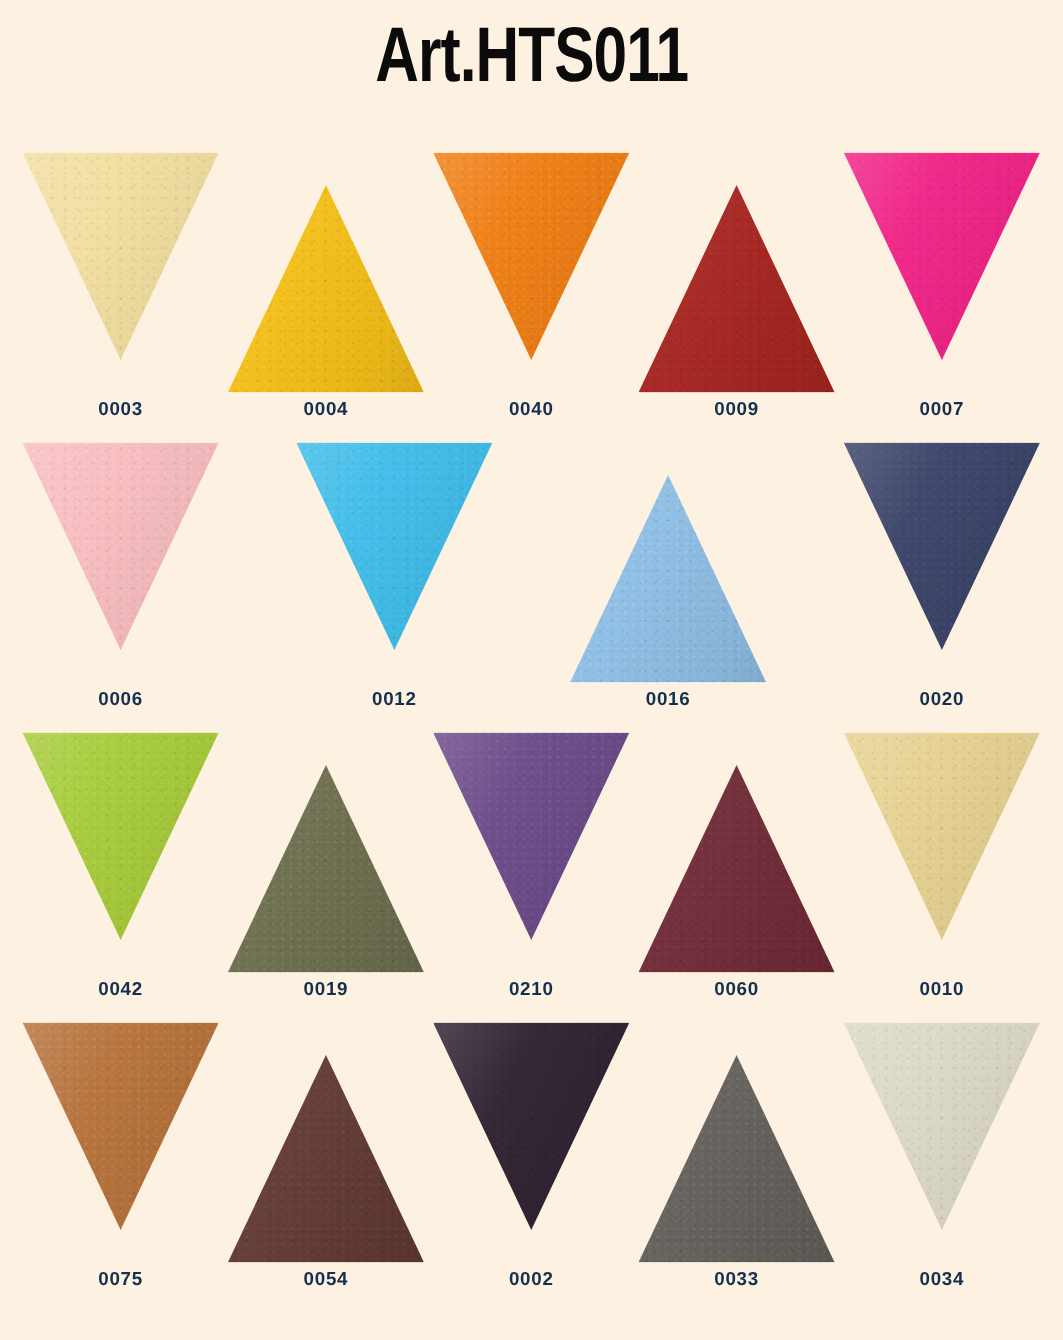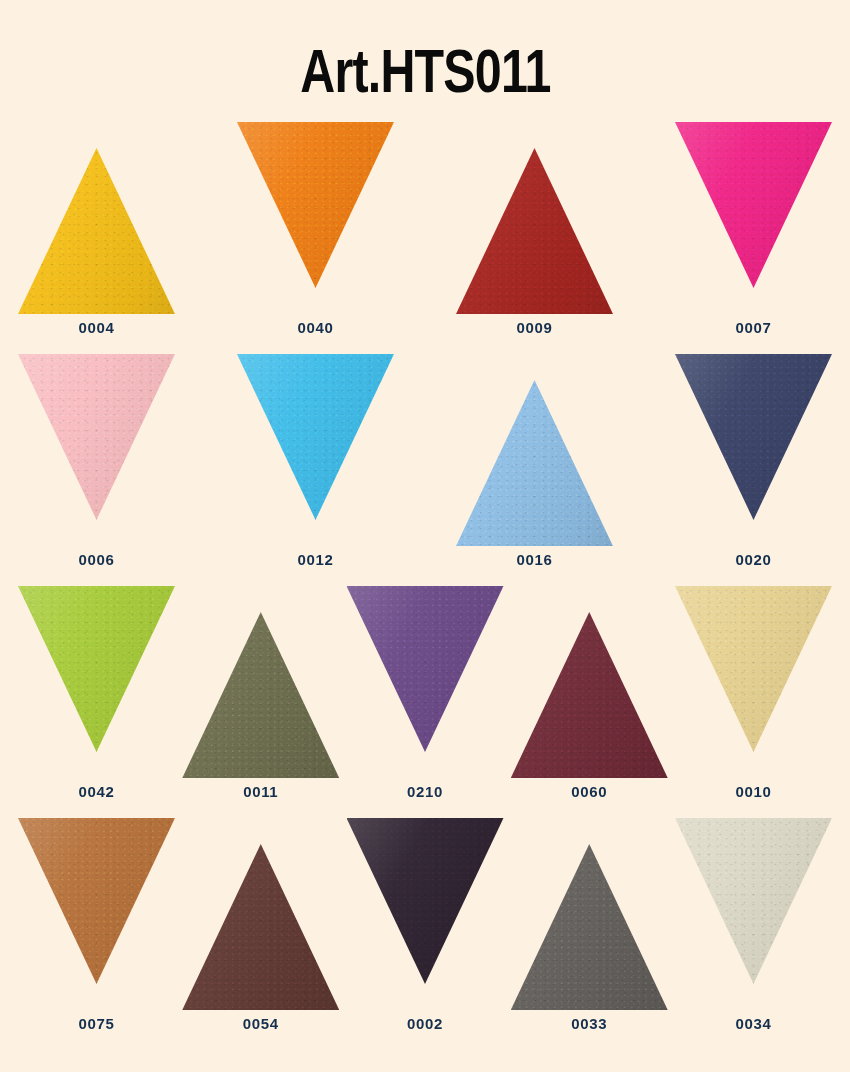--- a/index.html
+++ b/index.html
@@ -21,24 +21,23 @@
     height: 1072px;
     position: relative;
     background: #FDF1E1;
   }
 
   
   #title-bar {
     width: 850px;
     height: 118px;
     display: flex;
-    align-items: center;
     justify-content: center;
     box-sizing: border-box;
-    padding-top: 24px;
+    padding-top: 14px;
   }
   #page-title {
     font-family: "Liberation Sans Narrow", "Liberation Sans", sans-serif;
     font-size: 62px;
     font-weight: bold;
     color: #0B0B0B;
     letter-spacing: -1px;
     transform: scaleX(0.78);
     transform-origin: center center;
     white-space: nowrap;
@@ -129,20 +128,26 @@
 <div id="page" style="background: rgb(253, 241, 225);">
 
   <div id="title-bar">
     <div id="page-title" style="color: rgb(11, 11, 11);">Art.HTS011</div>
   </div>
 
   <div id="swatch-grid">
       <div class="swatch-row">
         <div class="swatch-cell">
           <div class="swatch-art">
+            <div class="tri down" style="background-color: rgb(242, 222, 160);"></div>
+          </div>
+          <div class="swatch-code" style="color: rgb(21, 48, 78);">0003</div>
+        </div>
+        <div class="swatch-cell">
+          <div class="swatch-art">
             <div class="tri up" style="background-color: rgb(243, 190, 28);"></div>
           </div>
           <div class="swatch-code" style="color: rgb(21, 48, 78);">0004</div>
         </div>
         <div class="swatch-cell">
           <div class="swatch-art">
             <div class="tri down" style="background-color: rgb(237, 125, 23);"></div>
           </div>
           <div class="swatch-code" style="color: rgb(21, 48, 78);">0040</div>
         </div>
@@ -189,21 +194,21 @@
         <div class="swatch-cell">
           <div class="swatch-art">
             <div class="tri down" style="background-color: rgb(166, 203, 60);"></div>
           </div>
           <div class="swatch-code" style="color: rgb(21, 48, 78);">0042</div>
         </div>
         <div class="swatch-cell">
           <div class="swatch-art">
             <div class="tri up" style="background-color: rgb(109, 109, 80);"></div>
           </div>
-          <div class="swatch-code" style="color: rgb(21, 48, 78);">0011</div>
+          <div class="swatch-code" style="color: rgb(21, 48, 78);">0019</div>
         </div>
         <div class="swatch-cell">
           <div class="swatch-art">
             <div class="tri down" style="background-color: rgb(107, 74, 134);"></div>
           </div>
           <div class="swatch-code" style="color: rgb(21, 48, 78);">0210</div>
         </div>
         <div class="swatch-cell">
           <div class="swatch-art">
             <div class="tri up" style="background-color: rgb(110, 43, 56);"></div>

